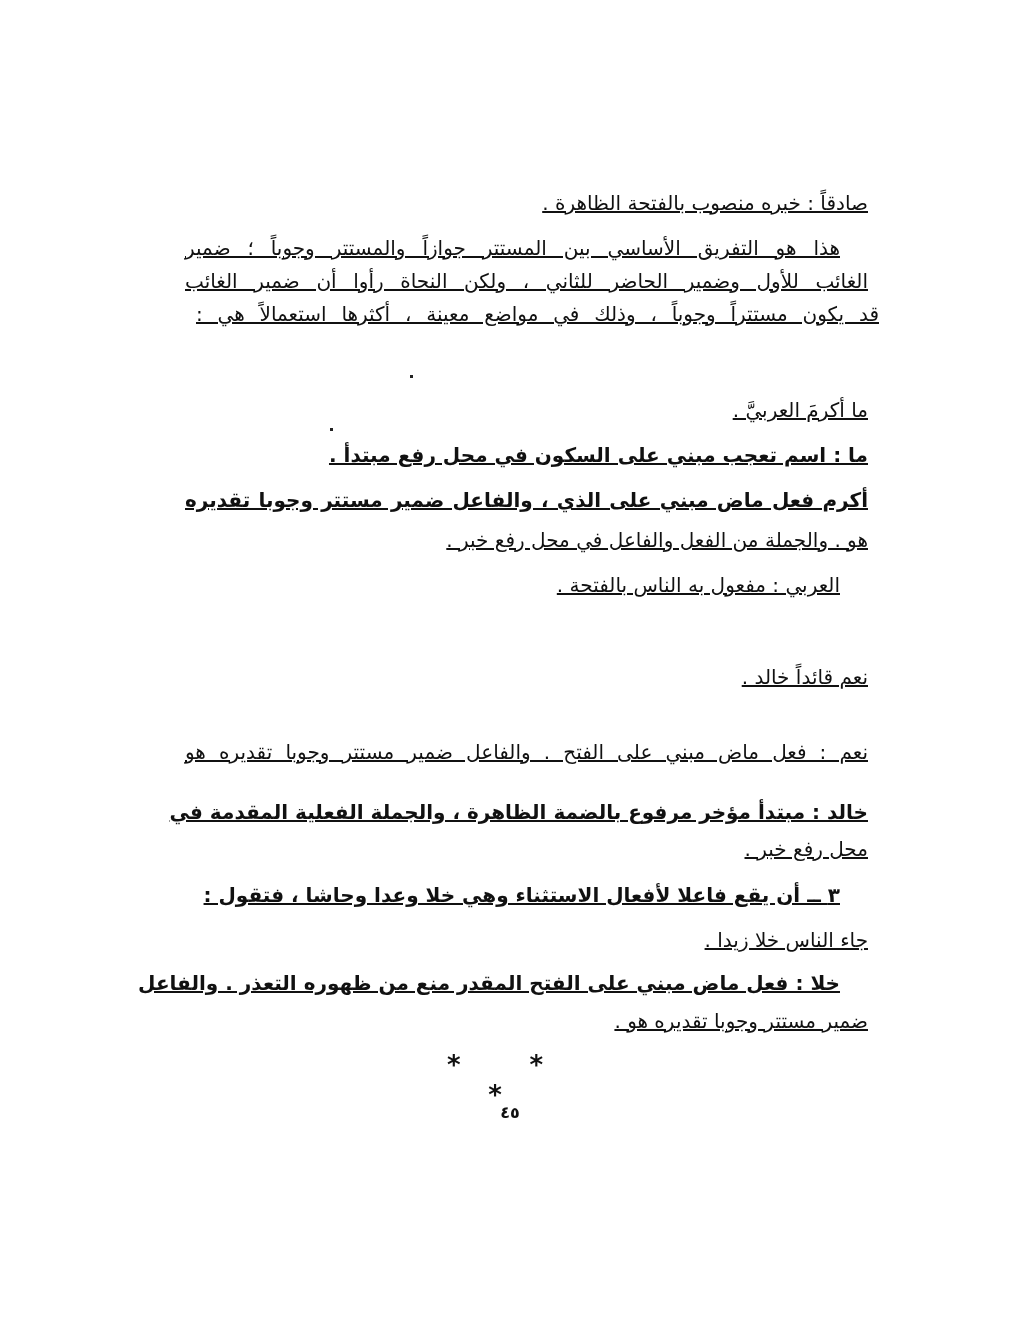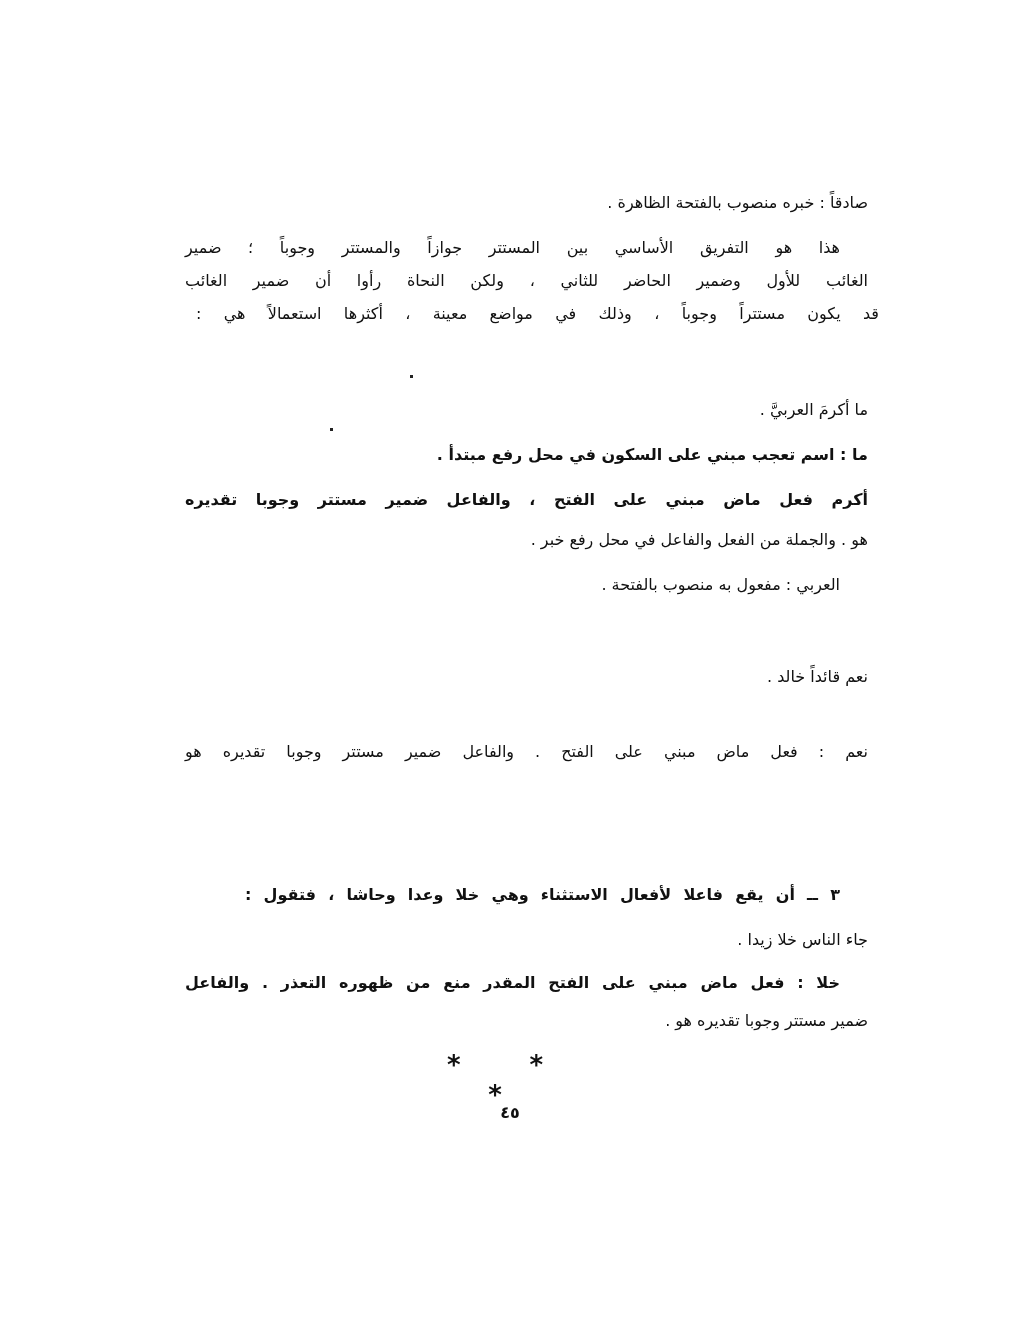--- a/index.html
+++ b/index.html
@@ -18,25 +18,26 @@
     .page {
       position: absolute;
       left: 0; top: 0;
       width: 1020px;
       height: 1320px;
     }
     .line {
       position: absolute;
       direction: rtl;
       unicode-bidi: embed;
-      font-size: 16px;
+      font-size: 20px;
       line-height: 30px;
       white-space: nowrap;
       font-weight: normal;
       letter-spacing: 0px;
+      text-decoration: underline;
     }
     .line.bold { font-weight: bold; }
     .justified {
       text-align: justify;
       text-align-last: justify;
     }
     .right { text-align: right; }
     .stars {
       position: absolute;
       left: 440px;
@@ -75,33 +76,35 @@
 
   <div class="line justified" style="top:266px; left:185px; width:683px;">الغائب للأول وضمير الحاضر للثاني ، ولكن النحاة رأوا أن ضمير الغائب</div>
 
   <div class="line justified" style="top:299px; left:185px; width:683px;margin-left:11px;">قد يكون مستتراً وجوباً ، وذلك في مواضع معينة ، أكثرها استعمالاً هي :</div>
 
 
   <div class="line right" style="top:395px; left:400px; width:468px;">ما أكرمَ العربيَّ .</div>
 
   <div class="line right bold" style="top:440px; left:300px; width:568px;">ما : اسم تعجب مبني على السكون في محل رفع مبتدأ .</div>
 
-  <div class="line justified bold" style="top:485px; left:185px; width:683px;">أكرم   فعل ماض مبني على الفتح ، والفاعل ضمير مستتر وجوبا تقديره</div>
+  <div class="line justified bold" style="top:485px; left:185px; width:683px;">أكرم   فعل ماض مبني على الذي ، والفاعل ضمير مستتر وجوبا تقديره</div>
 
   <div class="line right" style="top:525px; left:300px; width:568px;">هو . والجملة من الفعل والفاعل في محل رفع خبر .</div>
 
-  <div class="line right" style="top:570px; left:400px; width:440px;">العربي : مفعول به منصوب بالفتحة .</div>
+  <div class="line right" style="top:570px; left:400px; width:440px;">العربي : مفعول به الناس بالفتحة .</div>
 
 
   <div class="line right" style="top:662px; left:600px; width:268px;">نعم قائداً خالد .</div>
 
   <div class="line justified" style="top:705px; left:185px; width:683px;margin-top:32px;">نعم : فعل ماض مبني على الفتح . والفاعل ضمير مستتر وجوبا تقديره هو</div>
 
 
+  <div class="line justified bold" style="top:797px; left:185px; width:683px;">خالد : مبتدأ مؤخر مرفوع بالضمة الظاهرة ، والجملة الفعلية المقدمة في</div>
 
+  <div class="line right" style="top:834px; left:650px; width:218px;">محل رفع خبر .</div>
 
   <div class="line justified bold" style="top:880px; left:245px; width:595px;">٣ ــ أن يقع فاعلا لأفعال الاستثناء وهي خلا وعدا وحاشا ، فتقول :</div>
 
   <div class="line right" style="top:925px; left:500px; width:368px;">جاء الناس خلا زيدا .</div>
 
   <div class="line justified bold" style="top:968px; left:185px; width:655px;">خلا : فعل ماض مبني على الفتح المقدر منع من ظهوره التعذر .  والفاعل</div>
 
   <div class="line right" style="top:1006px; left:400px; width:468px;">ضمير مستتر وجوبا تقديره هو .</div>
 
   <div class="stars">* * *</div>

